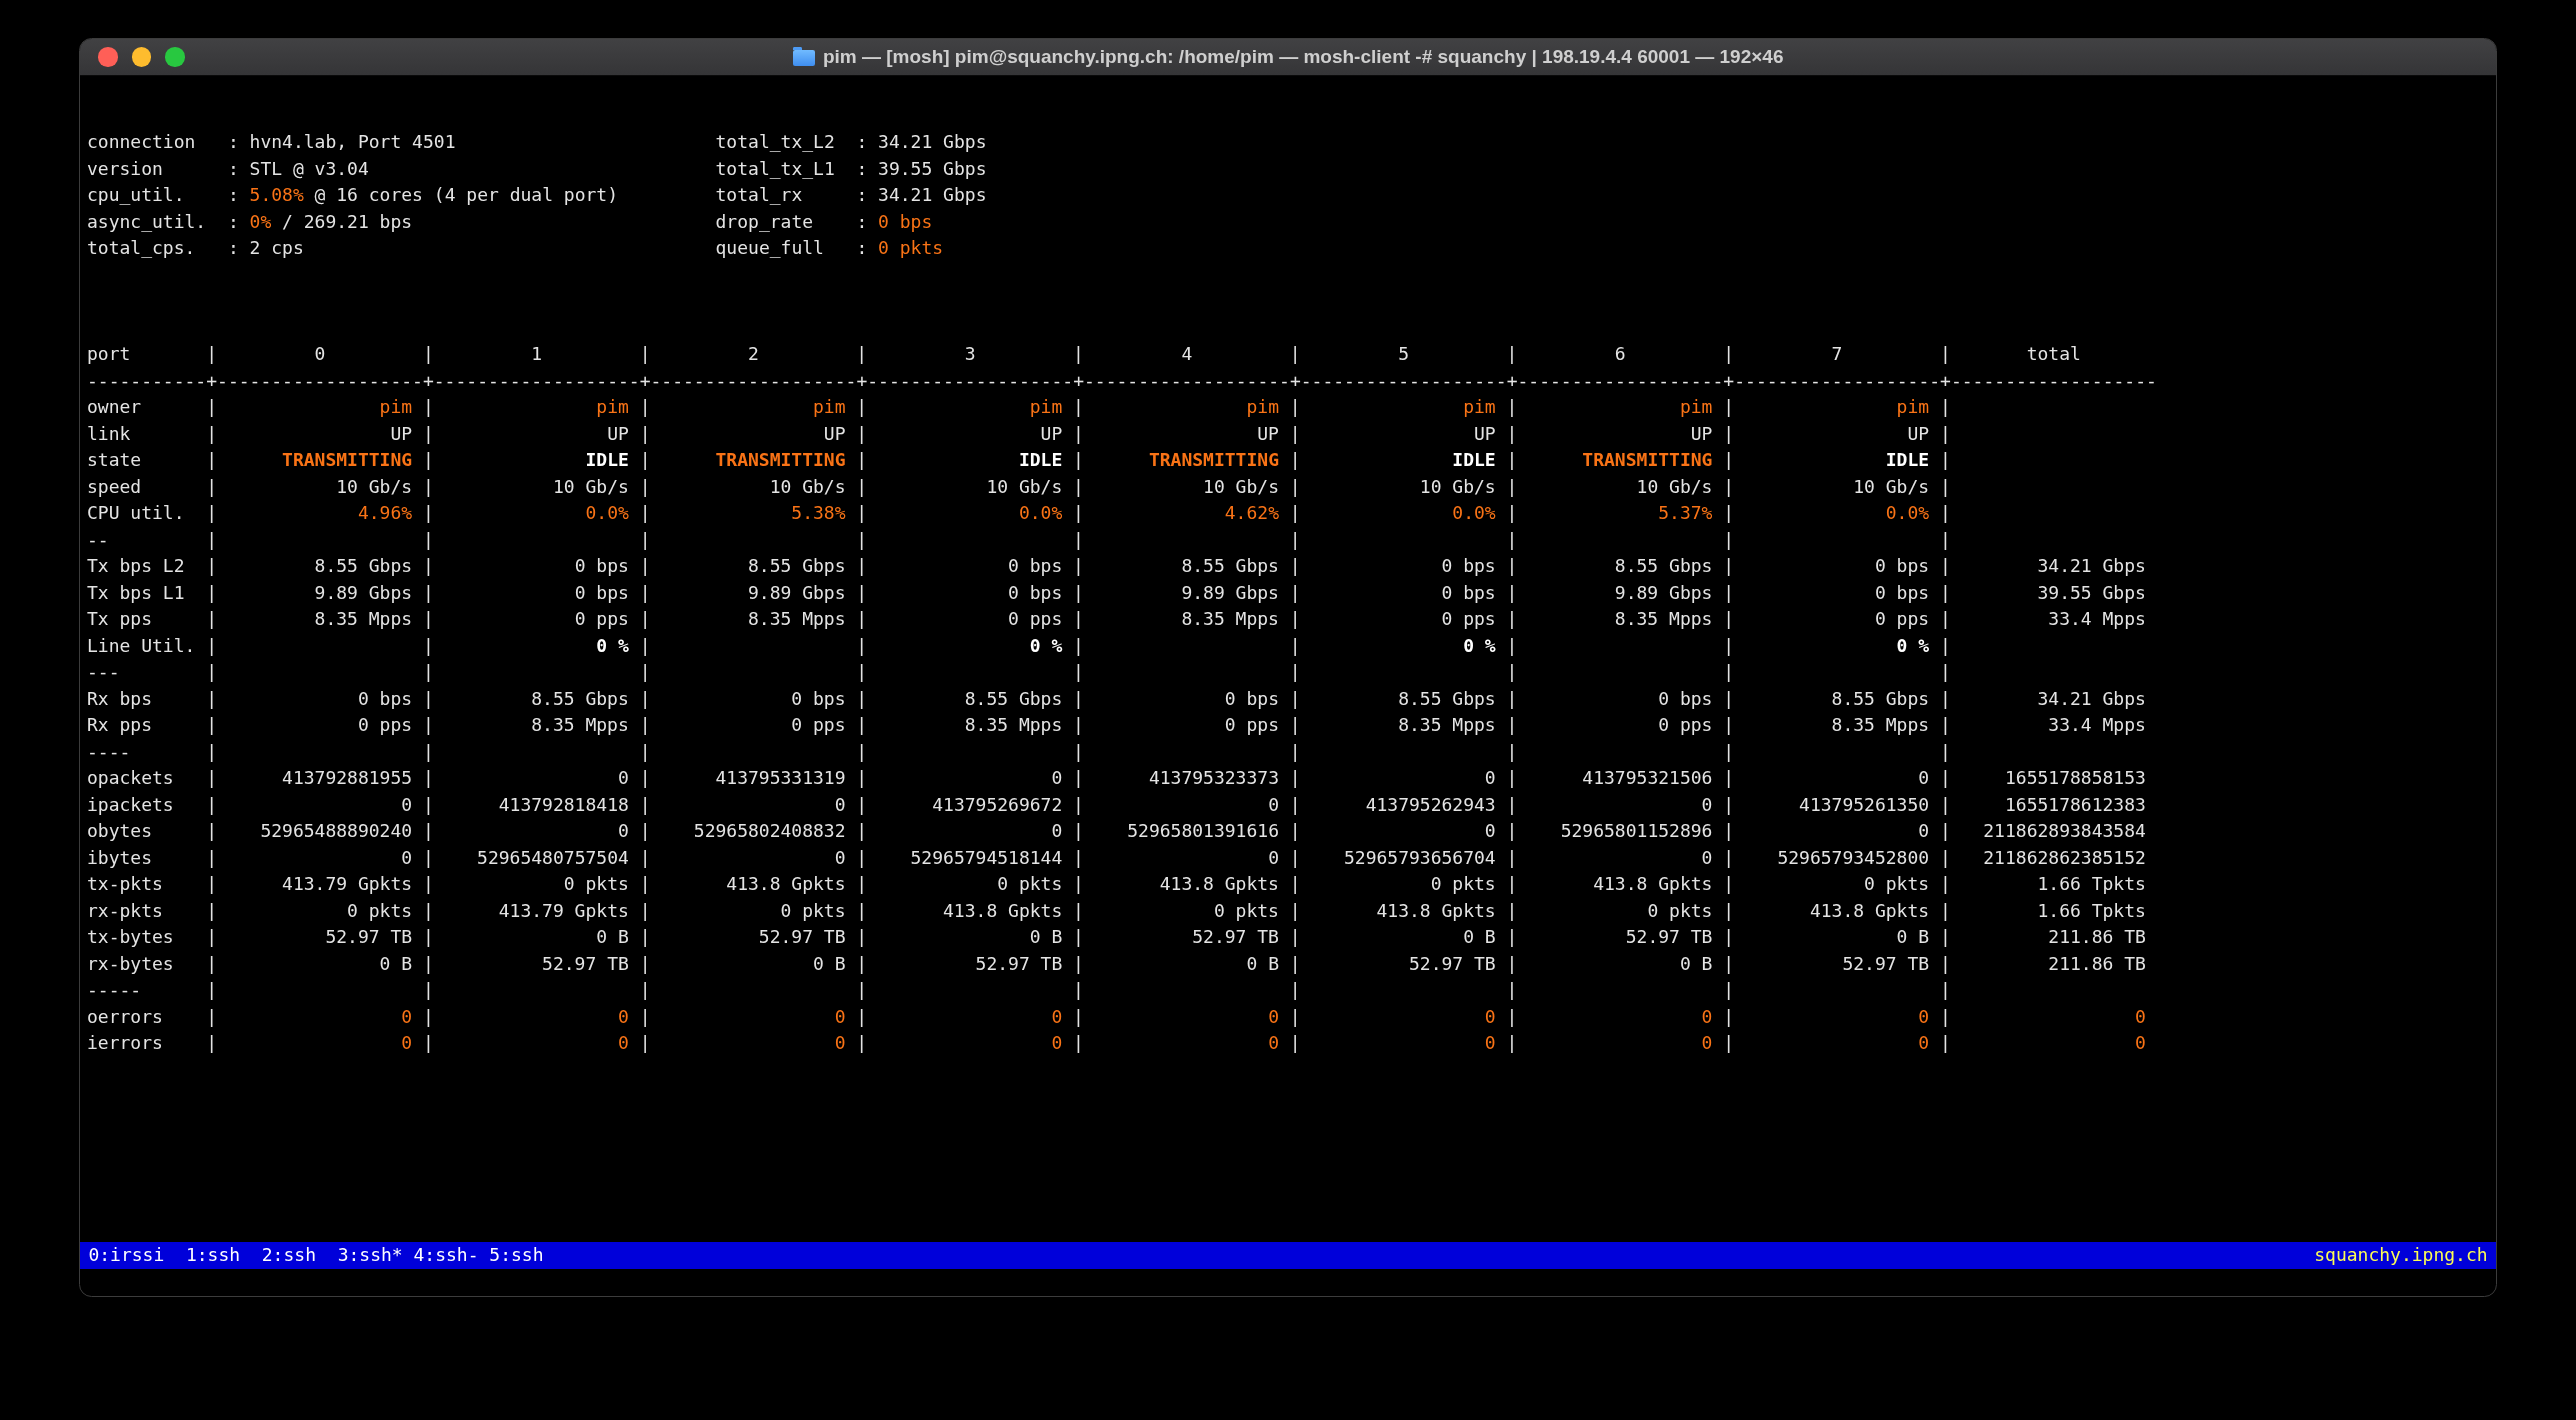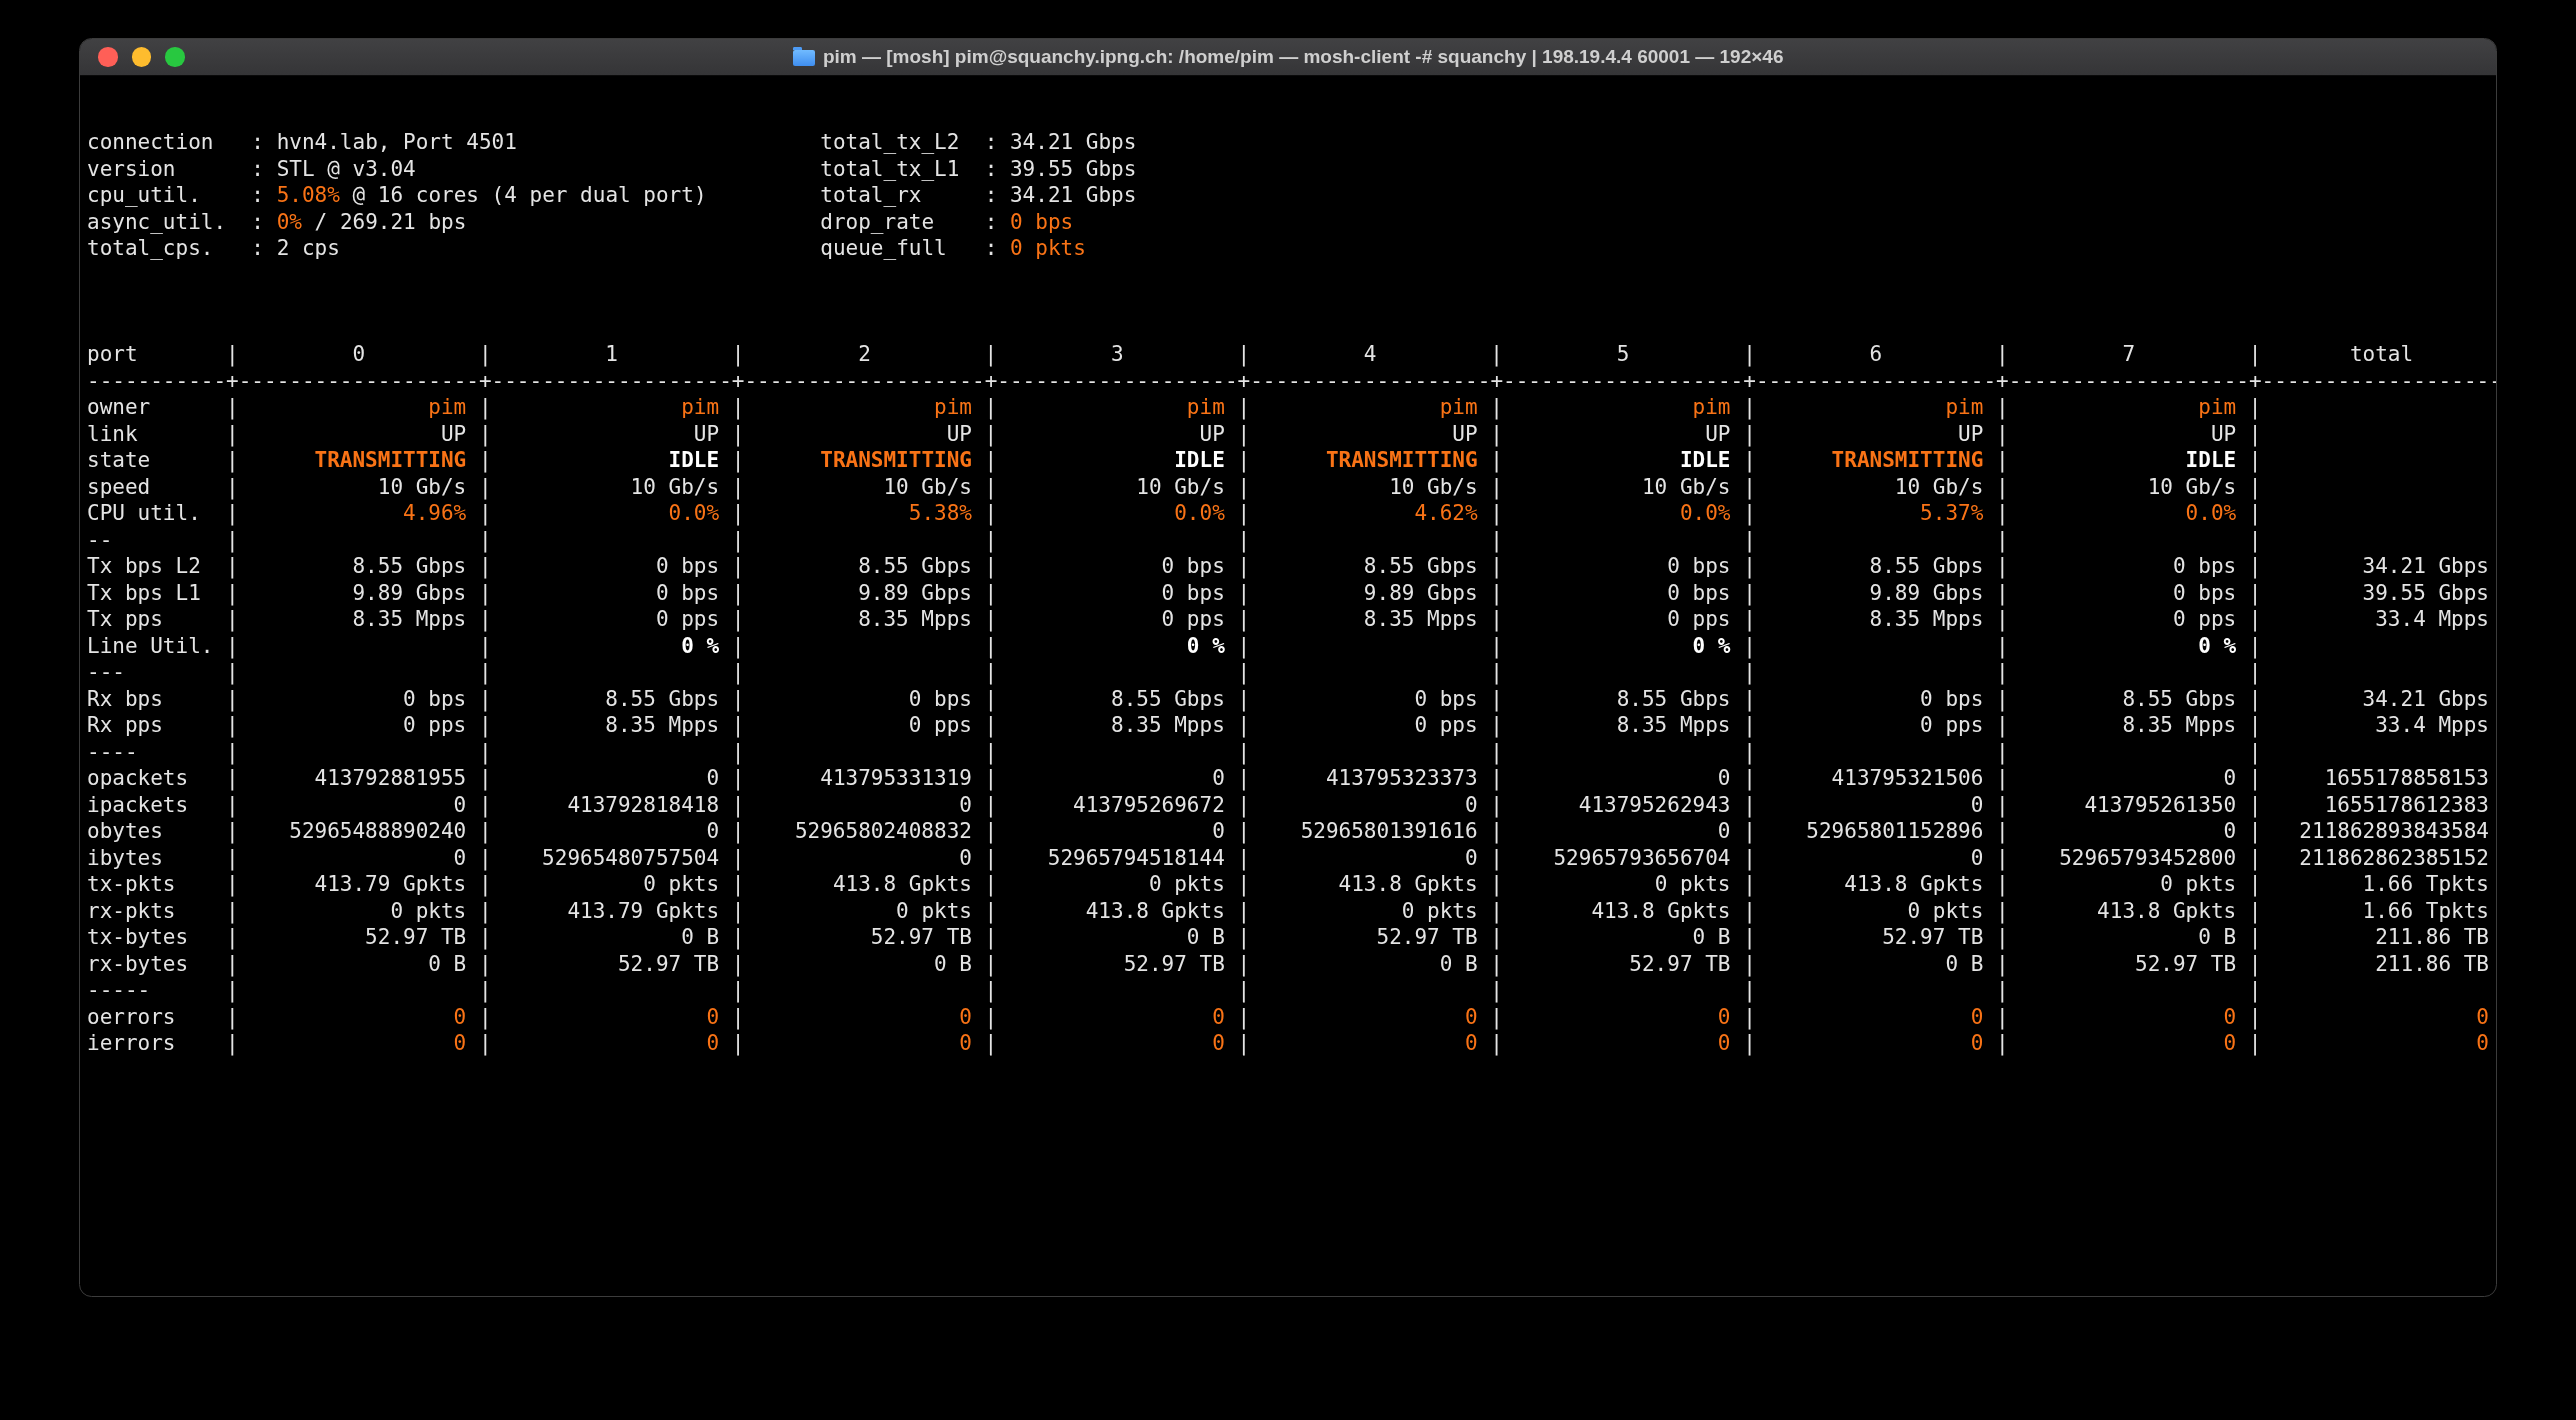--- a/index.html
+++ b/index.html
@@ -10,21 +10,21 @@
   .titlebar{height:36px;background:linear-gradient(#414143,#353537);display:flex;align-items:center;
             justify-content:center;position:relative;border-bottom:0.7px solid #0a0a0a;}
   .lights{position:absolute;left:18px;top:0;height:100%;display:flex;align-items:center;gap:14px;}
   .light{width:19.5px;height:19.5px;border-radius:50%;border:none;padding:0;}
   .light.red{background:#ff5f57;} .light.yellow{background:#febc2e;} .light.green{background:#28c840;}
   .title{color:#cfcfcf;font:600 19px "Liberation Sans",sans-serif;display:flex;align-items:center;gap:8.4px;white-space:nowrap;}
   .folder{display:inline-block;width:22px;height:16px;background:linear-gradient(#71bbff,#3f8ef0);
           border-radius:2.1px;position:relative;margin-top:2.1px;}
   .folder::before{content:"";position:absolute;top:-3.5px;left:0;width:9px;height:3.5px;background:#4d9bf5;border-radius:1.4px 1.4px 0 0;}
 
-  .term{font-size:21px;line-height:26.5px;color:#e4e4e4;height:calc(100% - 36px);position:relative;}
+  .term{font-size:18px;line-height:26.5px;color:#e4e4e4;height:calc(100% - 36px);position:relative;}
   .row{height:26.5px;white-space:pre;padding-left:7px;overflow:hidden;}
   .row span{display:inline-block;vertical-align:top;}
   .lab{width:11ch;}
   .lab.center{}
   .cell{width:18ch;padding-right:1ch;text-align:right;}
   .hcell{width:19ch;text-align:center;}
   .pipe{width:1ch;}
   .gs-col{width:58ch;}
   .gs-label{width:13ch;}
   .g{color:#f97316;}
@@ -110,15 +110,19 @@
       
     </div>
     <div class="row">
       
     </div>
     <div class="row"></div>
     <div class="row">
       
     </div>
 
+    <div class="statusbar">
+      <span>0:irssi  1:ssh  2:ssh  3:ssh* 4:ssh- 5:ssh</span>
+      <span class="host">squanchy.ipng.ch</span>
+    </div>
   </div>
 </div>
 
 
 </body></html>

